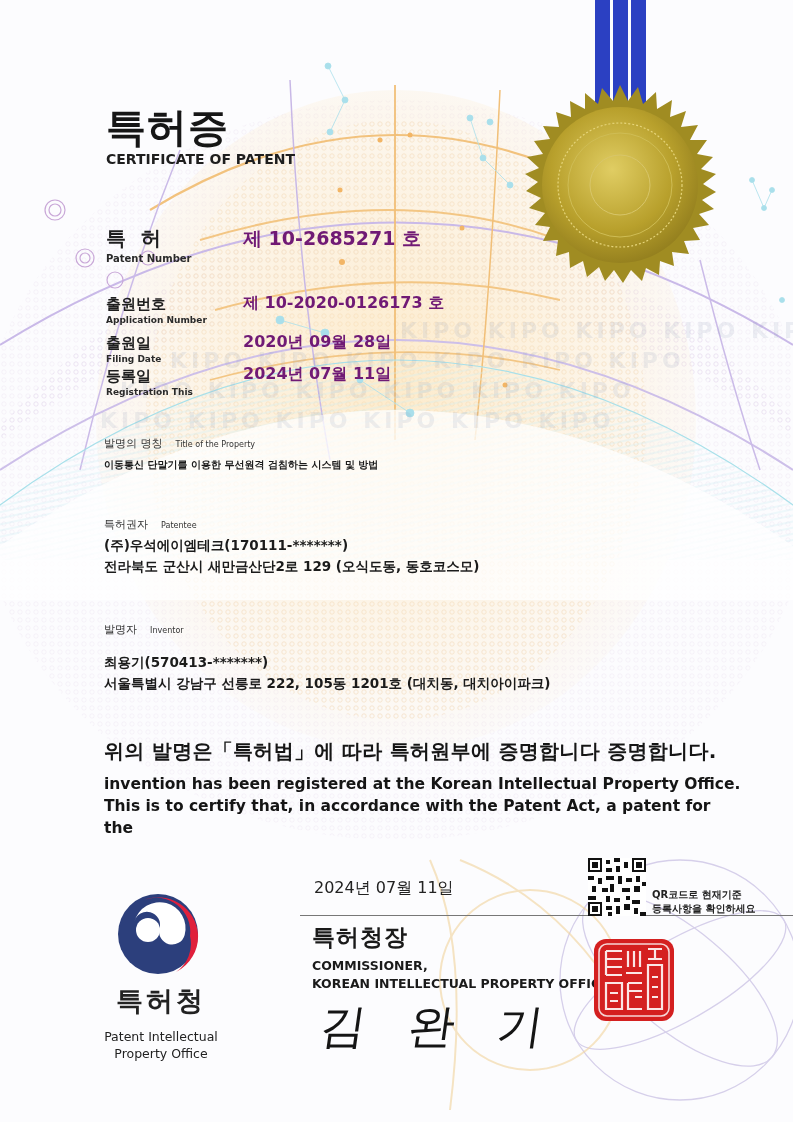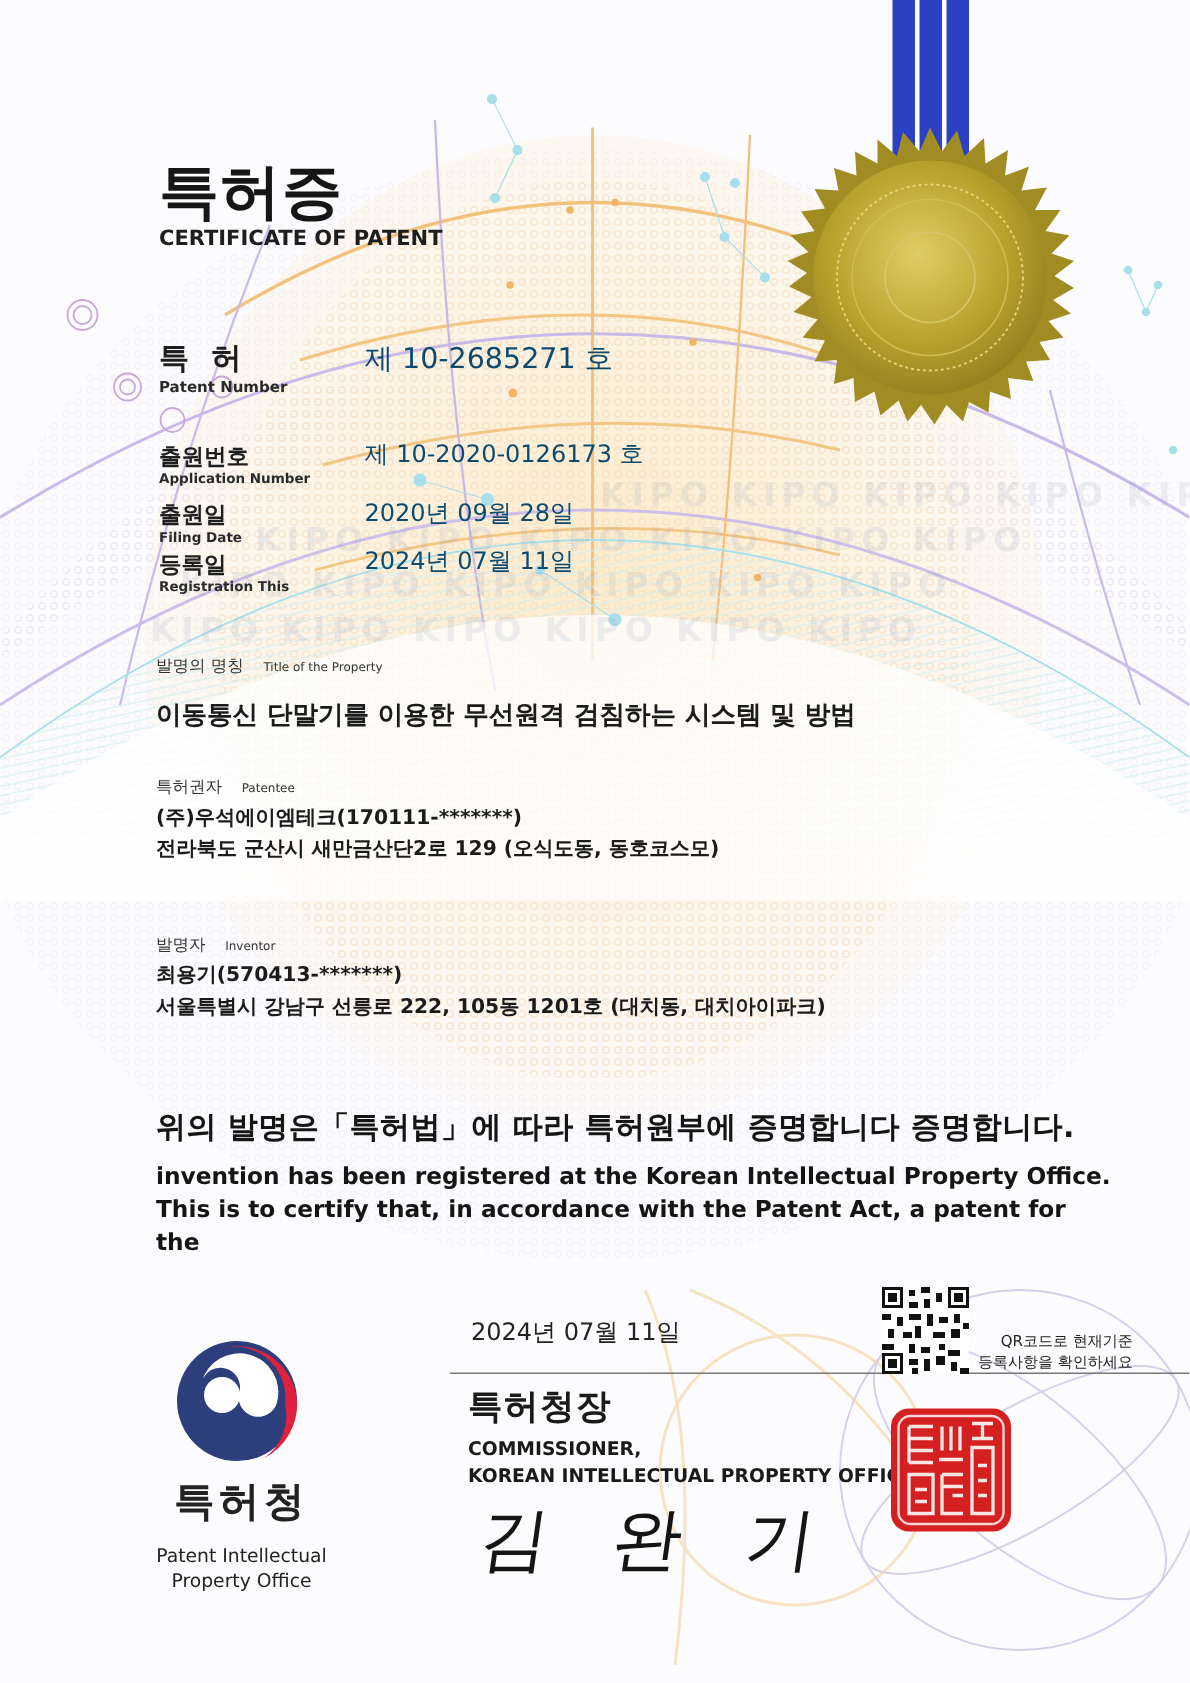--- a/index.html
+++ b/index.html
@@ -5,35 +5,35 @@
   html,body{margin:0;padding:0;}
   body{width:793px;height:1122px;position:relative;overflow:hidden;background:#fdfdfe;font-family:"DejaVu Sans","Liberation Sans",sans-serif;color:#1b1b1b;}
   .bg{position:absolute;left:0;top:0;width:793px;height:1122px;z-index:0;}
   .abs{position:absolute;z-index:2;}
   .title-ko{left:106px;top:100px;font-size:40px;font-weight:bold;letter-spacing:1px;color:#161616;}
   .title-en{left:106px;top:151px;font-size:14px;font-weight:bold;color:#1e1e1e;}
   .lbl-ko{font-size:15px;font-weight:bold;color:#1e1e1e;}
   .lbl-ko.big{font-size:20px;letter-spacing:4px;}
   .lbl-en{font-size:9px;font-weight:bold;color:#2a2a2a;display:block;margin-top:1px;}
   .lbl-en.big{font-size:10px;}
-  .val{font-size:16px;font-weight:normal;color:#0c4a6e;}
+  .val{font-size:16px;font-weight:bold;color:#701a75;}
   .val.big{font-size:19px;}
   .sec-ko{font-size:11px;color:#333;}
   .sec-en{font-size:8px;color:#333;margin-left:8px;}
   .sec-val{font-size:13.5px;font-weight:bold;color:#1b1b1b;line-height:21px;}
   .cert-ko{left:104px;top:738px;font-size:20px;font-weight:bold;color:#151515;letter-spacing:0.3px;}
   .cert-en{left:104px;top:773px;font-size:15.5px;font-weight:bold;color:#151515;line-height:22px;width:640px;}
   .date2{left:314px;top:878px;font-size:16px;color:#222;}
   .hline{left:300px;top:915px;width:493px;height:1px;background:#777;}
   .comm-ko{left:312px;top:922px;font-size:23px;font-weight:bold;color:#1a1a1a;letter-spacing:1px;}
   .comm-en{left:312px;top:957px;font-size:12.5px;font-weight:bold;color:#1a1a1a;line-height:18px;}
   .sign{left:320px;top:996px;font-size:46px;font-family:"DejaVu Serif",serif;color:#151515;letter-spacing:14px;transform:skewX(-8deg);}
   .kipo-name-ko{left:96px;top:983px;width:130px;text-align:center;font-size:27px;font-weight:bold;color:#222;letter-spacing:3px;}
   .kipo-name-en{left:86px;top:1028px;width:150px;text-align:center;font-size:12.5px;color:#222;line-height:17px;}
-  .qr-text{left:652px;top:888px;font-size:10px;font-weight:normal;color:#222;text-align:right;line-height:14px;}
+  .qr-text{left:652px;top:888px;font-size:10px;font-weight:bold;color:#222;line-height:14px;}
   .kipo-wm{position:absolute;z-index:1;font-size:22px;font-weight:bold;color:rgba(150,160,185,0.16);letter-spacing:4px;white-space:nowrap;}
 </style>
 </head>
 <body>
 
 <svg class="bg" viewBox="0 0 793 1122" xmlns="http://www.w3.org/2000/svg">
   <defs>
     <pattern id="dots" width="8" height="8" patternUnits="userSpaceOnUse">
       <circle cx="4" cy="4" r="2.2" fill="none" stroke="#e6dcef" stroke-width="0.6"></circle>
     </pattern>
@@ -173,38 +173,38 @@
   <span class="lbl-ko">등록일</span>
   <span class="lbl-en">Registration This</span>
 </div>
 <div class="abs val" style="left:243px;top:364px;">2024년 07월 11일</div>
 
 <div class="abs" style="left:104px;top:432px;">
   <div>
     <span class="sec-ko">발명의 명칭</span>
     <span class="sec-en">Title of the Property</span>
   </div>
-  <div class="sec-val" style="font-size:17px;margin-top:16px;">이동통신 단말기를 이용한 무선원격 검침하는 시스템 및 방법</div>
+  <div class="sec-val" style="font-size:10px;margin-top:3px;">이동통신 단말기를 이용한 무선원격 검침하는 시스템 및 방법</div>
 </div>
 
 <div class="abs" style="left:104px;top:513px;">
   <div>
     <span class="sec-ko">특허권자</span>
     <span class="sec-en">Patentee</span>
   </div>
   <div class="sec-val" style="margin-top:3px;">(주)우석에이엠테크(170111-*******)</div>
   <div class="sec-val">전라북도 군산시 새만금산단2로 129 (오식도동, 동호코스모)</div>
 </div>
 
 <div class="abs" style="left:104px;top:618px;">
   <div>
     <span class="sec-ko">발명자</span>
     <span class="sec-en">Inventor</span>
   </div>
-  <div class="sec-val" style="margin-top:3px;">최용기(570413-*******)</div>
+  <div class="sec-val" style="margin-top:15px;">최용기(570413-*******)</div>
   <div class="sec-val">서울특별시 강남구 선릉로 222, 105동 1201호 (대치동, 대치아이파크)</div>
 </div>
 
 <div class="abs cert-ko">위의 발명은「특허법」에 따라 특허원부에 증명합니다 증명합니다.</div>
 <div class="abs cert-en">
   <div>invention has been registered at the Korean Intellectual Property Office.</div>
   <div>This is to certify that, in accordance with the Patent Act, a patent for the</div>
 </div>
 
 <svg class="abs" style="left:112px;top:886px;" width="96" height="96" viewBox="0 0 96 96">

